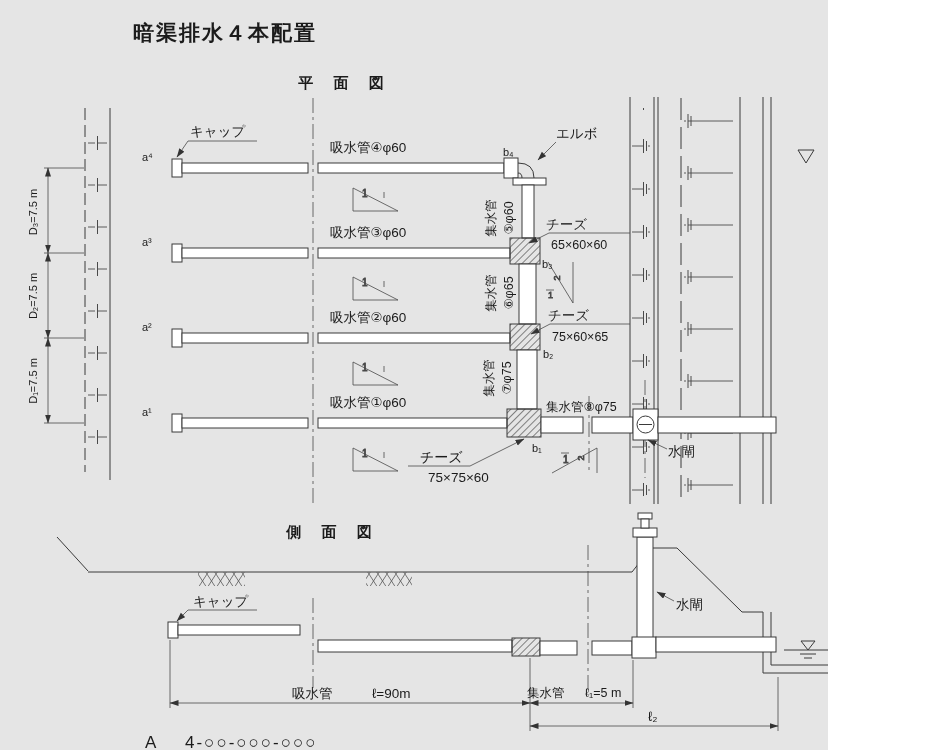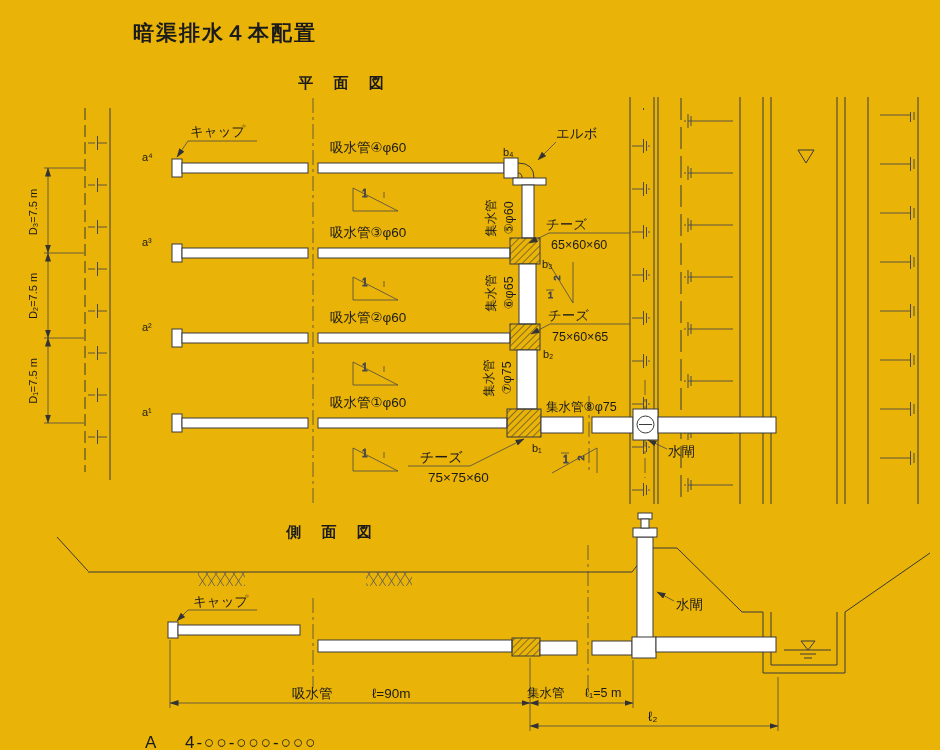--- a/index.html
+++ b/index.html
@@ -1,16 +1,16 @@
 <!DOCTYPE html>
 <html><head>
 <meta charset="utf-8">
 <style>
   html,body{margin:0;padding:0;background:#fff;}
-  #stage{position:relative;width:940px;height:750px;background:#eab308;overflow:hidden;}
+  #stage{position:relative;width:828px;height:750px;background:#e5e5e5;overflow:hidden;}
   svg{position:absolute;left:0;top:0;}
   svg text{font-family:"Liberation Sans","DejaVu Sans",sans-serif;fill:#1b1b1b;}
   .ln{stroke:#3a3a3a;stroke-width:1;fill:none;}
   .thin{stroke:#4a4a4a;stroke-width:0.8;fill:none;}
   .wht{fill:#ffffff;stroke:#3a3a3a;stroke-width:1;}
   .hat{fill:url(#hatch);stroke:#3a3a3a;stroke-width:1;}
   .dash{stroke-dasharray:12 5;}
   .ldash{stroke-dasharray:22 7;}
   .cdot{stroke-dasharray:15 4 3 4;}
   .t21{font-size:21px;font-weight:bold;letter-spacing:2px;}

